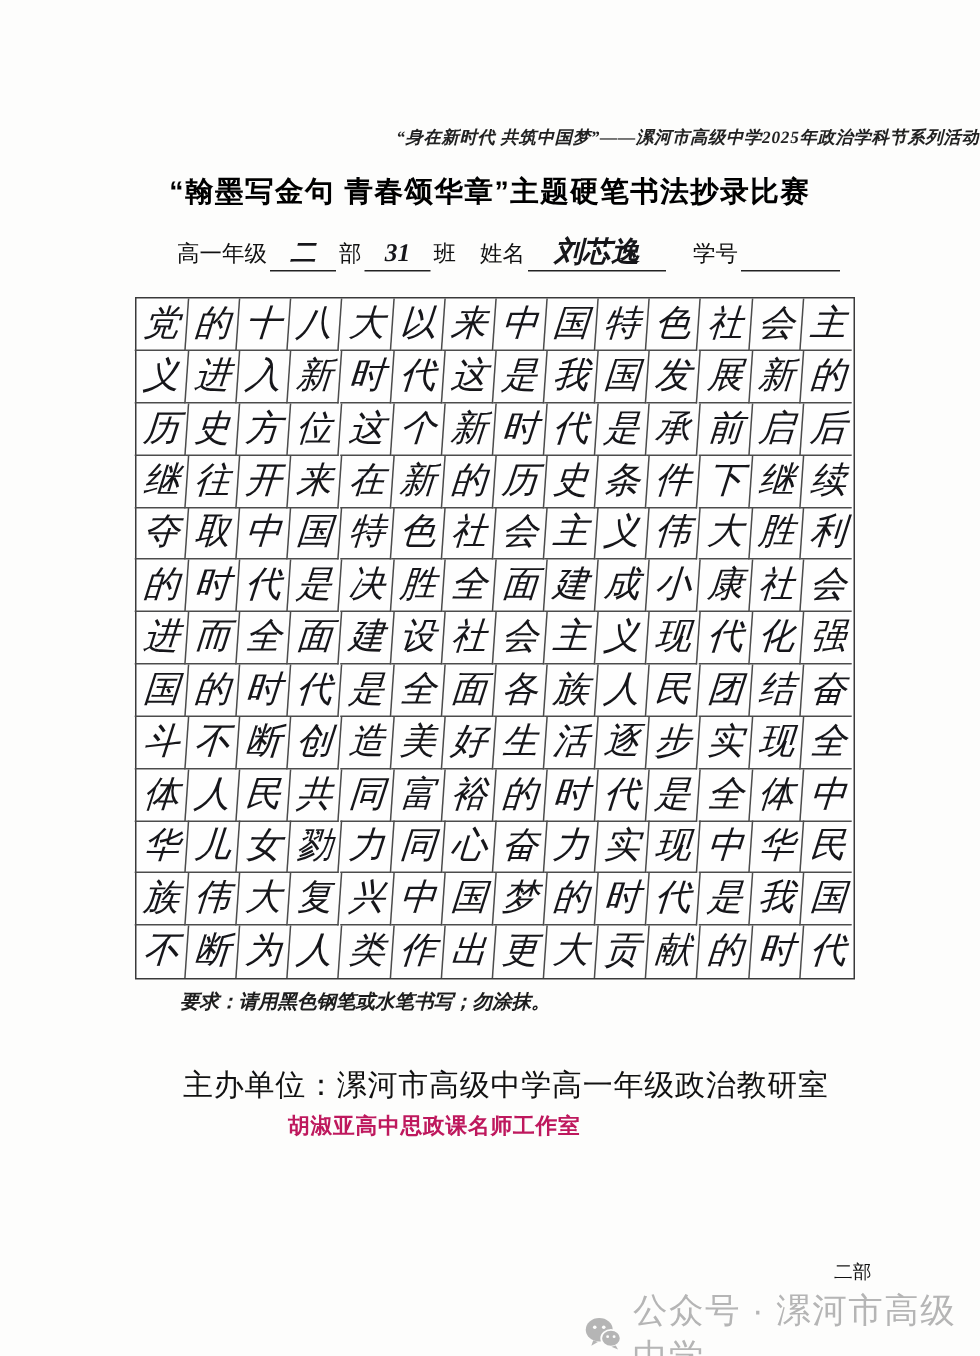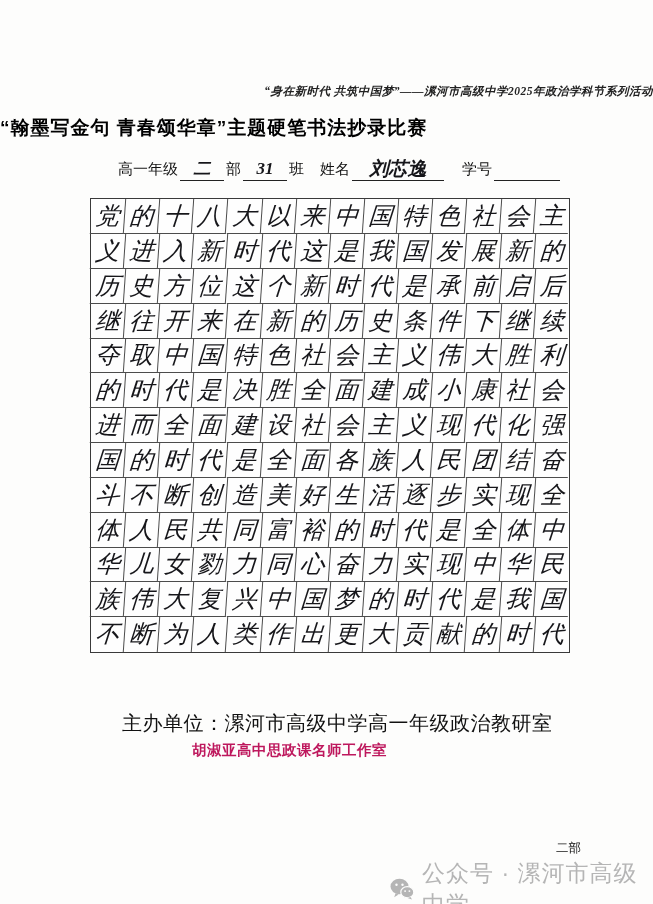--- a/index.html
+++ b/index.html
@@ -19,21 +19,21 @@
     text-align:right;
     font-family:"Liberation Serif", serif;
     font-style:italic;
     font-weight:700;
     font-size:11.5px;
     letter-spacing:0.5px;
     color:#222;
   }
   .main-title{
     position:absolute;top:115px;left:0;width:653px;
-    text-align:left;
+    text-align:center;
     font-weight:700;
     font-size:19px;
     letter-spacing:1px;
     color:#000;
   }
 
   
   .form-line{
     position:absolute;top:158px;left:118px;width:460px;
     font-family:"Liberation Serif", serif;
@@ -329,20 +329,21 @@
       <div class="cell hand">出</div>
       <div class="cell hand">更</div>
       <div class="cell hand">大</div>
       <div class="cell hand">贡</div>
       <div class="cell hand">献</div>
       <div class="cell hand">的</div>
       <div class="cell hand">时</div>
       <div class="cell hand">代</div>
     </div>
 
+  <div class="requirement">要求：请用黑色钢笔或水笔书写；勿涂抹。</div>
 
   <div class="organizer-1">主办单位：漯河市高级中学高一年级政治教研室</div>
 
   <div class="organizer-2">胡淑亚高中思政课名师工作室</div>
 
   <div class="footer-watermark">
     <span class="wechat-icon">
       <svg width="24" height="22" viewBox="0 0 24 22">
         <ellipse cx="9.5" cy="8.5" rx="9" ry="7.8" fill="#b5b5b5"></ellipse>
         <circle cx="6.5" cy="6.8" r="1.2" fill="#fdfdfc"></circle>

